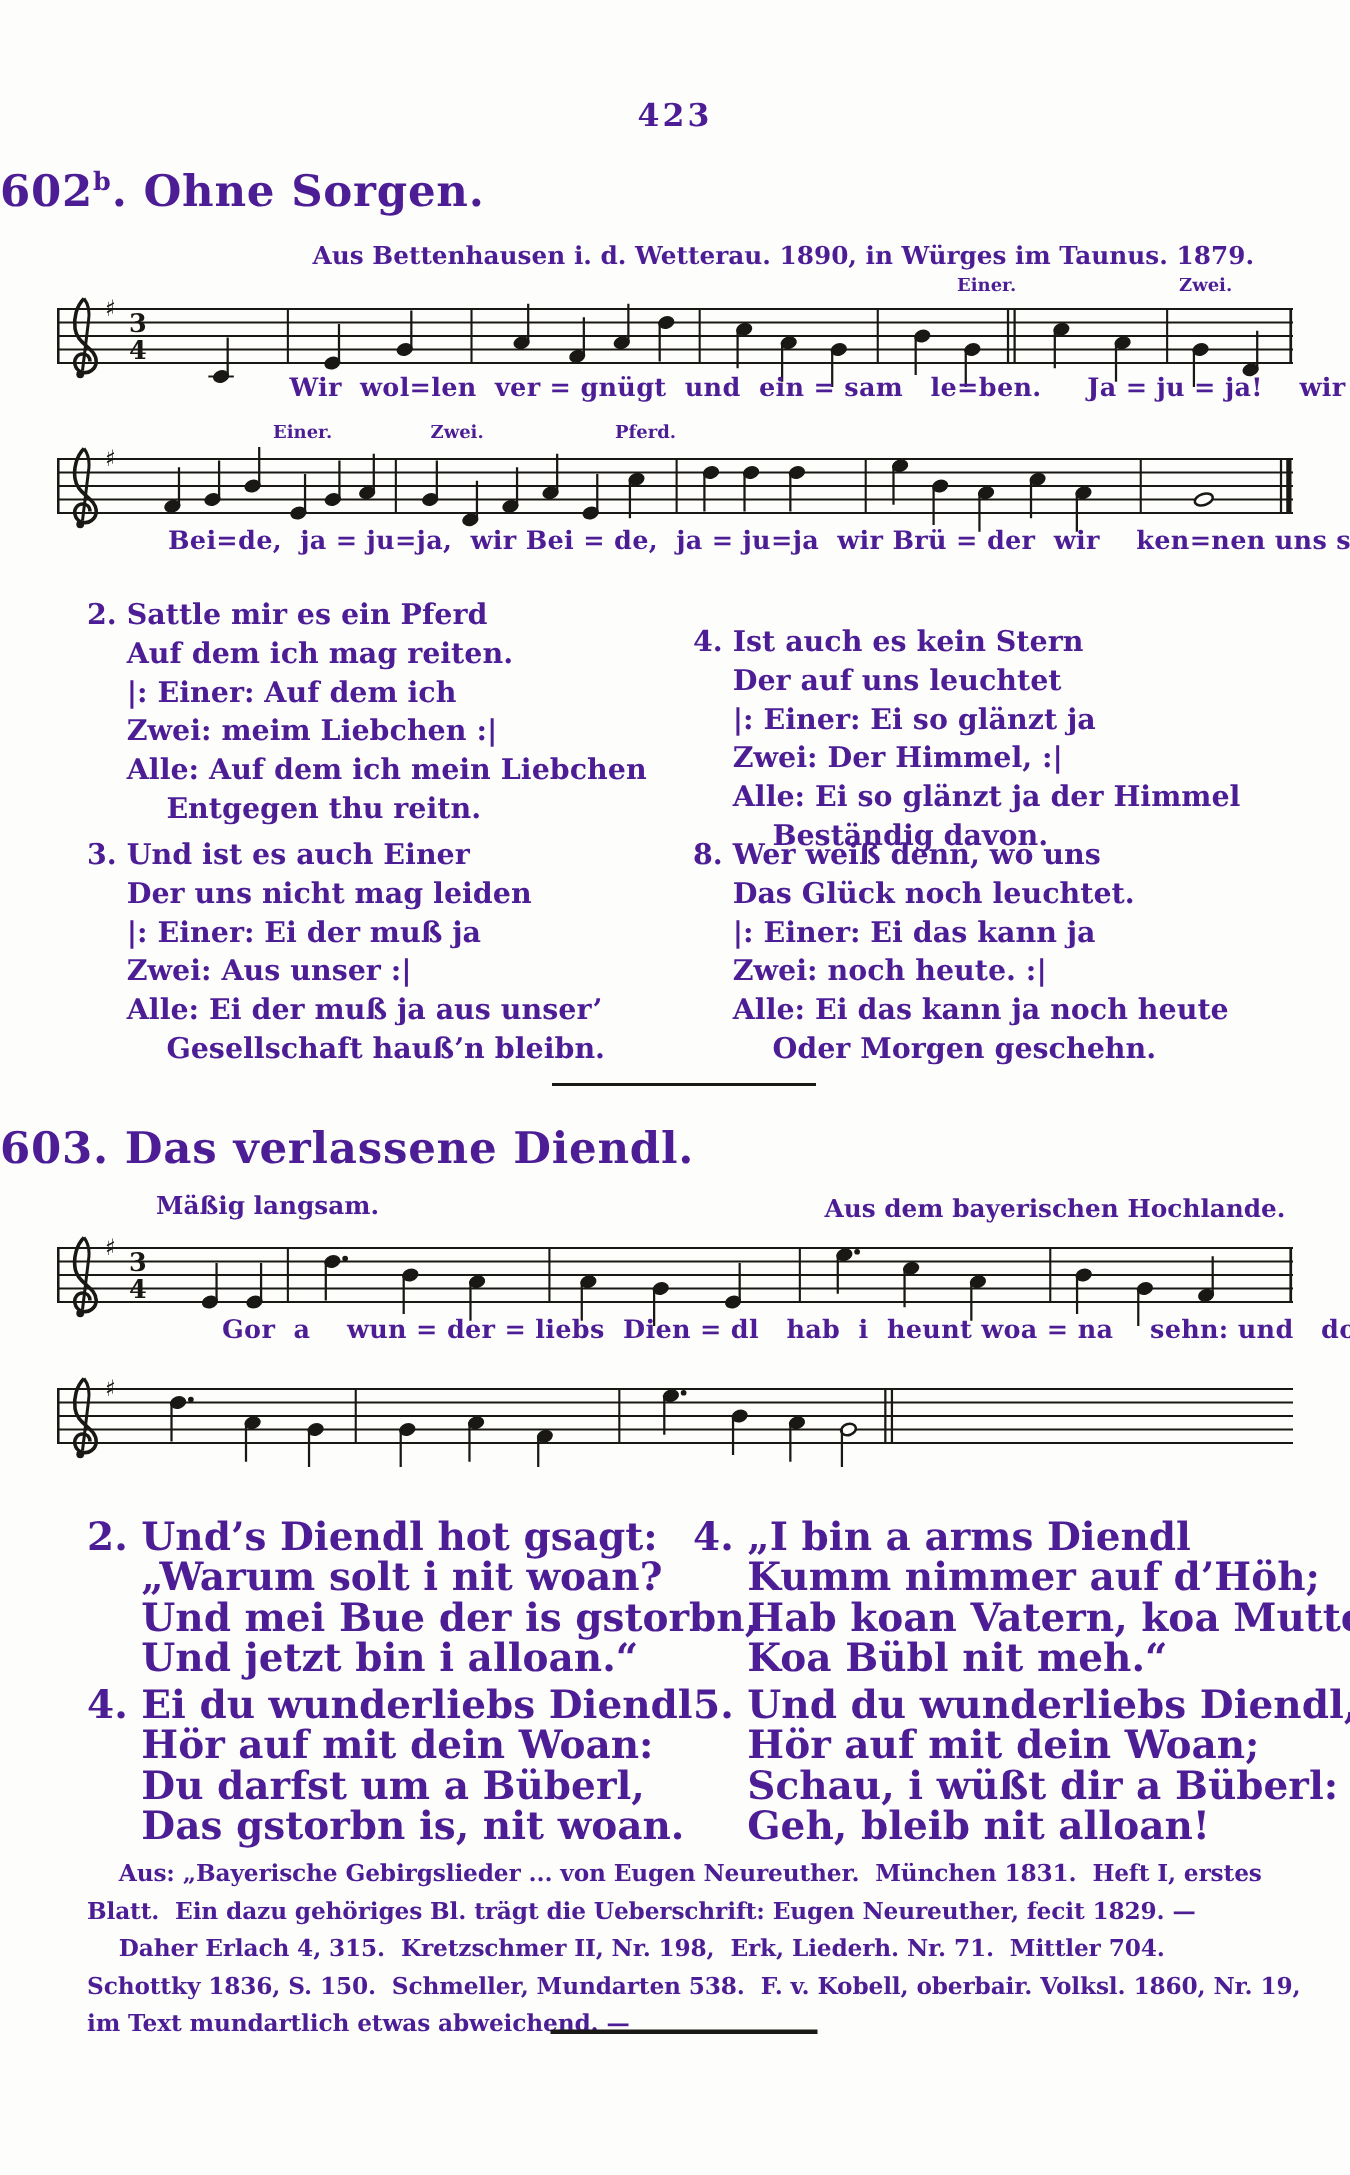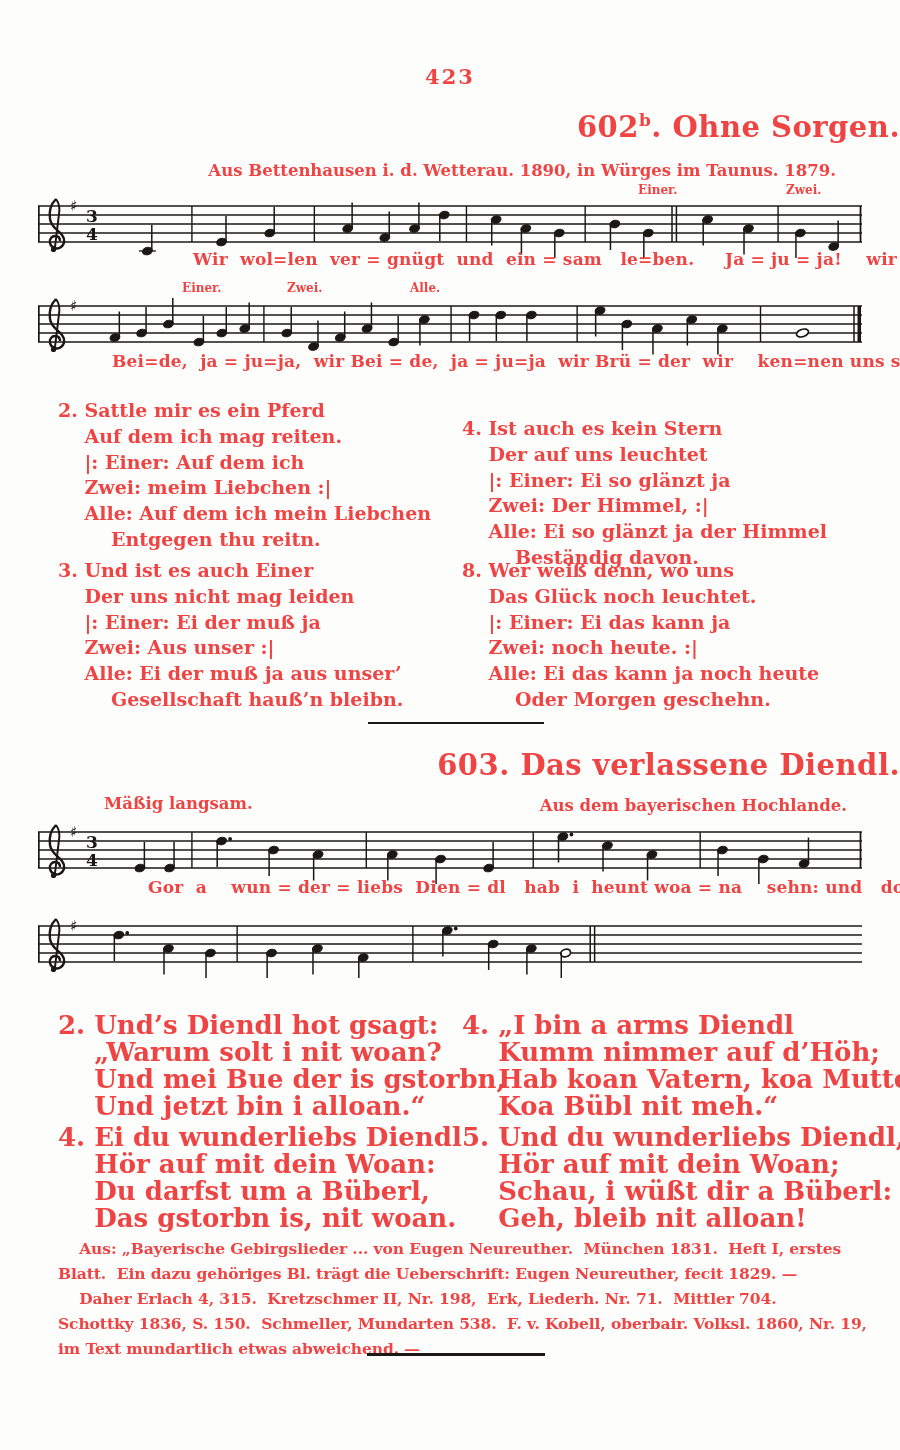--- a/index.html
+++ b/index.html
@@ -1,23 +1,23 @@
 <!DOCTYPE html>
 <html><head>
 <meta charset="utf-8">
 <style>
   html,body{margin:0;padding:0;background:#e8e6e1;}
   .page{
     position:relative;width:900px;height:1450px;margin:0 auto;
-    background:#fdfdfb;color:#ef4444;overflow:hidden;
+    background:#fdfdfb;color:#4c1d95;overflow:hidden;
     font-family:"DejaVu Serif", serif;font-weight:bold;text-decoration:underline;
   }
   .abs{position:absolute;}
   .pageno{top:64px;left:0;width:100%;text-align:center;font-size:21px;letter-spacing:2px;}
-  .song-title{left:0;width:100%;text-align:right;font-size:29px;letter-spacing:0.5px;}
+  .song-title{left:0;width:100%;text-align:left;font-size:29px;letter-spacing:0.5px;}
   .song-title sup{font-size:17px;vertical-align:super;}
   .src-line{font-size:16.5px;}
   .part-label{font-size:12px;}
   .lyrics{font-size:17px;white-space:pre;letter-spacing:0.2px;}
   .verse{font-size:19px;line-height:25.8px;white-space:pre;}
   .verse4{font-size:26px;line-height:27px;white-space:pre;}
   .divider{background:#1b1915;}
   .footnote{font-size:15.5px;line-height:25px;white-space:pre;letter-spacing:-0.1px;}
   svg{display:block;}
 </style>
@@ -85,21 +85,21 @@
       <line x1="706.01" y1="34.5" x2="706.01" y2="60.5" stroke="#1a1814" stroke-width="1.5"></line>
       <ellipse cx="762.35" cy="39" rx="5" ry="3.7" fill="#1a1814" stroke="#1a1814" stroke-width="1" transform="rotate(-18 762.35 39)"></ellipse>
       <line x1="757.95" y1="39" x2="757.95" y2="65" stroke="#1a1814" stroke-width="1.5"></line>
       <ellipse cx="795.74" cy="52.5" rx="5" ry="3.7" fill="#1a1814" stroke="#1a1814" stroke-width="1" transform="rotate(-18 795.74 52.5)"></ellipse>
       <line x1="800.14" y1="52.5" x2="800.14" y2="26.5" stroke="#1a1814" stroke-width="1.5"></line>
     </svg>
   <div class="abs lyrics" style="top:249px;left:145px;margin-left:48px;">Wir  wol=len  ver = gnügt  und  ein = sam   le=ben.     Ja = ju = ja!    wir</div>
 
   <span class="abs part-label" style="top:281px;left:182px;">Einer.</span>
   <span class="abs part-label" style="top:281px;left:287px;">Zwei.</span>
-  <span class="abs part-label" style="top:281px;left:410px;">Alle.</span>
+  <span class="abs part-label" style="top:281px;left:410px;">Pferd.</span>
   <svg class="abs" style="top:294px;left:38px;" width="824" height="64">
       <line x1="0" y1="12" x2="824" y2="12" stroke="#1a1814" stroke-width="1.3"></line>
       <line x1="0" y1="21" x2="824" y2="21" stroke="#1a1814" stroke-width="1.3"></line>
       <line x1="0" y1="30" x2="824" y2="30" stroke="#1a1814" stroke-width="1.3"></line>
       <line x1="0" y1="39" x2="824" y2="39" stroke="#1a1814" stroke-width="1.3"></line>
       <line x1="0" y1="48" x2="824" y2="48" stroke="#1a1814" stroke-width="1.3"></line>
       <line x1="0.8" y1="12" x2="0.8" y2="48" stroke="#1a1814" stroke-width="1.8"></line>
       <path d="M18 5 C13 10 11 18 12 25 C13 33 20 36 24 41 C27 45 27 50 23 53 C19 56 13 54 12 49 C11 45 14 42 17 42 C20 42 22 44 22 47" fill="none" stroke="#1a1814" stroke-width="2.4"></path>
       <path d="M18 5 C21 9 22 14 21 20 L17 53" fill="none" stroke="#1a1814" stroke-width="2"></path>
       <circle cx="15.5" cy="55.5" r="2.6" fill="#1a1814"></circle>
@@ -176,21 +176,21 @@
     Das Glück noch leuchtet.
     |: Einer: Ei das kann ja
     Zwei: noch heute. :|
     Alle: Ei das kann ja noch heute
         Oder Morgen geschehn.</div>
 
   <div class="abs divider" style="top:722px;left:368px;width:176px;height:2px;"></div>
 
   <div class="abs song-title" style="top:748px;">603.  Das verlassene Diendl.</div>
   <div class="abs src-line" style="top:794px;left:104px;">Mäßig langsam.</div>
-  <div class="abs src-line" style="top:796px;right:53px;">Aus dem bayerischen Hochlande.</div>
+  <div class="abs src-line" style="top:796px;right:43px;">Aus dem bayerischen Hochlande.</div>
 
   <svg class="abs" style="top:820px;left:38px;" width="824" height="64">
       <line x1="0" y1="12" x2="824" y2="12" stroke="#1a1814" stroke-width="1.3"></line>
       <line x1="0" y1="21" x2="824" y2="21" stroke="#1a1814" stroke-width="1.3"></line>
       <line x1="0" y1="30" x2="824" y2="30" stroke="#1a1814" stroke-width="1.3"></line>
       <line x1="0" y1="39" x2="824" y2="39" stroke="#1a1814" stroke-width="1.3"></line>
       <line x1="0" y1="48" x2="824" y2="48" stroke="#1a1814" stroke-width="1.3"></line>
       <line x1="0.8" y1="12" x2="0.8" y2="48" stroke="#1a1814" stroke-width="1.8"></line>
       <path d="M18 5 C13 10 11 18 12 25 C13 33 20 36 24 41 C27 45 27 50 23 53 C19 56 13 54 12 49 C11 45 14 42 17 42 C20 42 22 44 22 47" fill="none" stroke="#1a1814" stroke-width="2.4"></path>
       <path d="M18 5 C21 9 22 14 21 20 L17 53" fill="none" stroke="#1a1814" stroke-width="2"></path>

